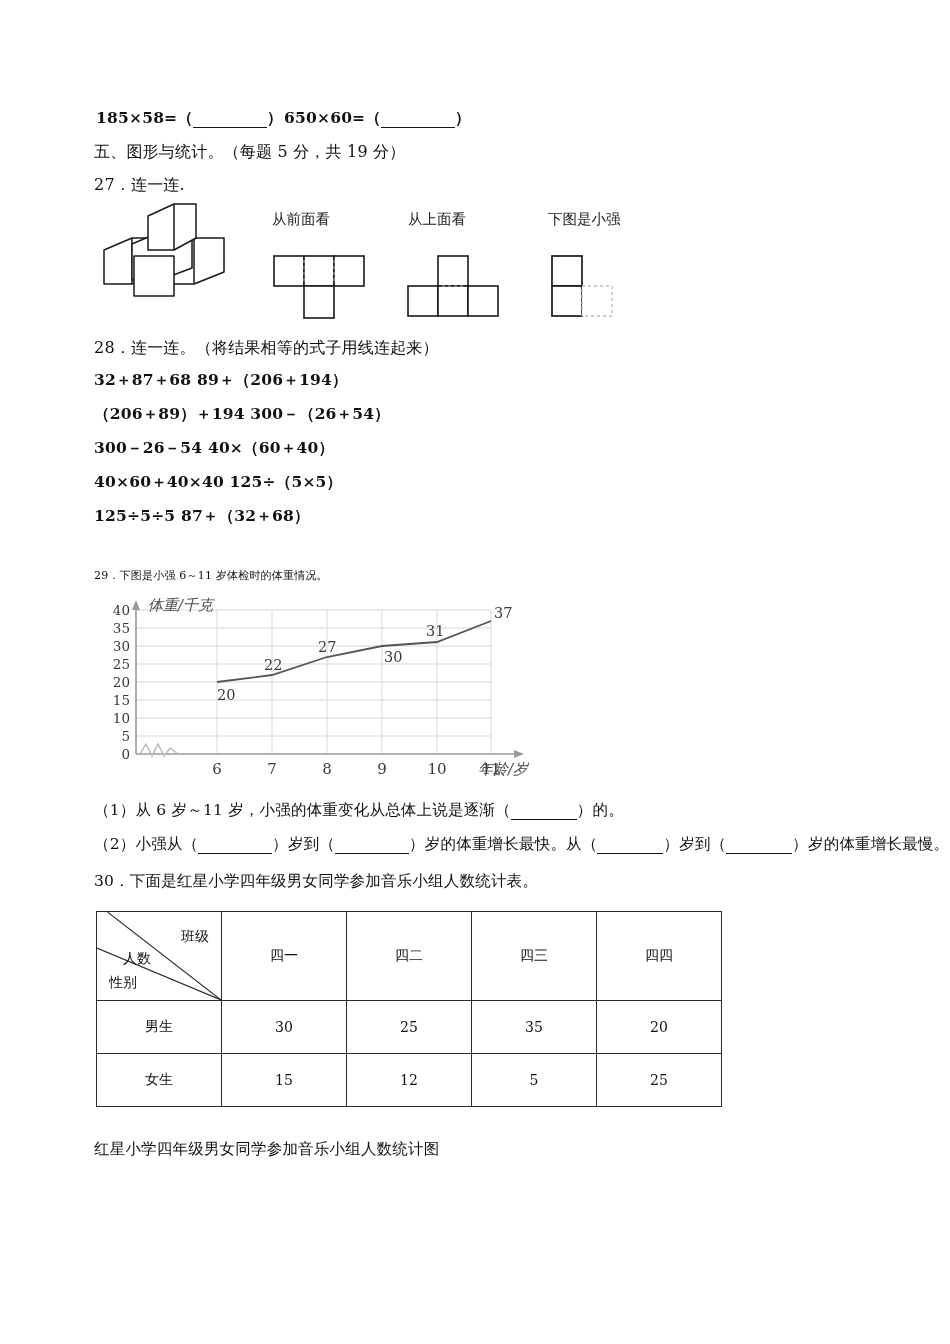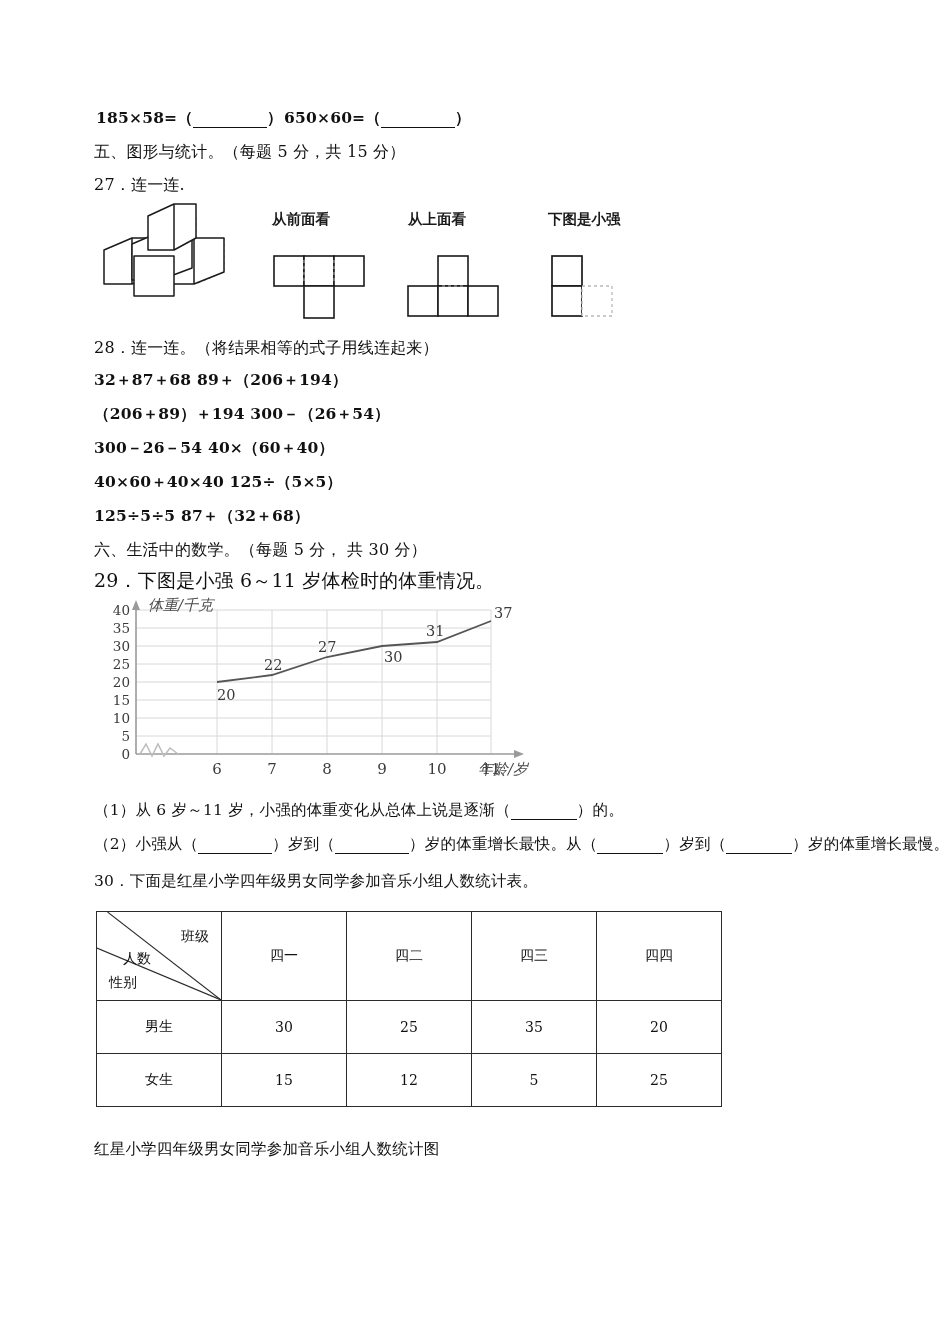--- a/index.html
+++ b/index.html
@@ -37,21 +37,21 @@
     display: inline-block;
     border-bottom: 1.4px solid #111;
     vertical-align: baseline;
   }
 
   
   .fig-wrap { position: absolute; }
   .viewlabel {
     position: absolute;
     font-family: "DejaVu Serif", "Liberation Serif", serif;
-    font-weight: bold;
+    font-weight: normal;
     font-size: 14.5px;
     color: #1a1a1a;
     white-space: nowrap;
   }
 
   
   .chart-box {
     position: absolute;
     left: 48px;
     top: 588px;
@@ -102,21 +102,21 @@
 
 <div class="page">
 
   <div class="ln bold" style="left:48px; top:100px;">
     <span>185×58=（</span><span class="blank" style="width:74px;">&nbsp;</span><span>）</span>
   </div>
   <div class="ln bold" style="left:236px; top:100px;">
     <span>650×60=（</span><span class="blank" style="width:74px;">&nbsp;</span><span>）</span>
   </div>
 
-  <div class="ln" style="left:46px; top:134px; font-size:16px;">五、图形与统计。（每题 5 分，共 15 分）</div>
+  <div class="ln" style="left:46px; top:134px; font-size:16px;">五、图形与统计。（每题 5 分，共 19 分）</div>
 
   <div class="ln" style="left:46px; top:167px; font-size:16px;">27．连一连.</div>
 
   <div class="fig-wrap" style="left:48px; top:190px;">
     <svg width="140" height="110" viewBox="0 0 140 110">
       <g fill="#ffffff" stroke="#1a1a1a" stroke-width="1.5" stroke-linejoin="round">
 
         <g stroke="#9a9a9a" stroke-width="1" stroke-dasharray="3,3" fill="none">
           <path d="M70,30 L100,16 L100,52"></path>
           <path d="M70,66 L100,52"></path>
@@ -188,23 +188,22 @@
   </div>
 
   <div class="ln" style="left:46px; top:330px; font-size:16px;">28．连一连。（将结果相等的式子用线连起来）</div>
 
   <div class="ln bold" style="left:46px; top:362px;">32＋87＋68   89＋（206＋194）</div>
   <div class="ln bold" style="left:46px; top:396px;">（206＋89）＋194   300－（26＋54）</div>
   <div class="ln bold" style="left:46px; top:430px;">300－26－54  40×（60＋40）</div>
   <div class="ln bold" style="left:46px; top:464px;">40×60＋40×40  125÷（5×5）</div>
   <div class="ln bold" style="left:46px; top:498px;">125÷5÷5  87＋（32＋68）</div>
 
-  <div class="ln" style="left:46px; top:532px; font-size:16px;">六、生活中的数学。（每题 5 分， 共 30 分）</div>
-
-  <div class="ln" style="left:46px; top:560px; font-size:19px;">29．下图是小强 6～11 岁体检时的体重情况。</div>
+
+  <div class="ln" style="left:46px; top:560px; font-size:11px;">29．下图是小强 6～11 岁体检时的体重情况。</div>
 
   <div class="chart-box">
     <svg width="470" height="182" viewBox="0 0 470 182">
 
       <g stroke="#d8d8d8" stroke-width="1">
         <line x1="40" y1="14" x2="395" y2="14"></line>
         <line x1="40" y1="32" x2="395" y2="32"></line>
         <line x1="40" y1="50" x2="395" y2="50"></line>
         <line x1="40" y1="68" x2="395" y2="68"></line>
         <line x1="40" y1="86" x2="395" y2="86"></line>

